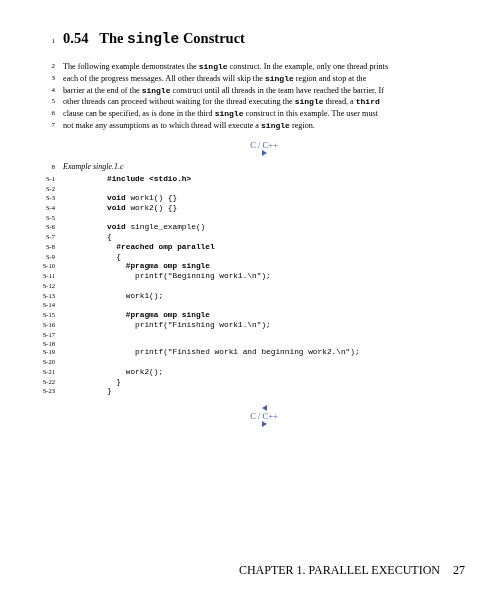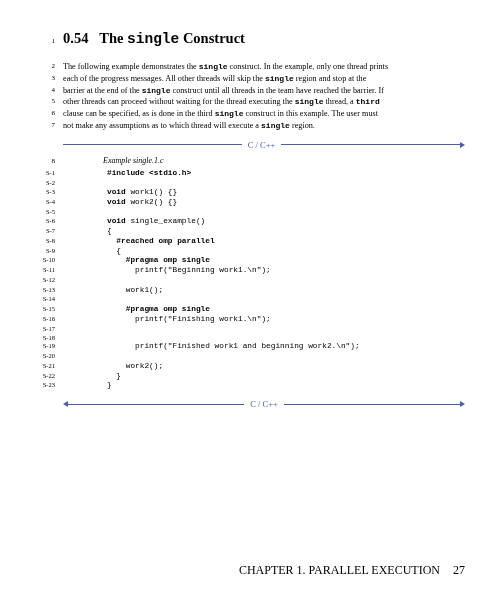--- a/index.html
+++ b/index.html
@@ -53,20 +53,21 @@
   }
   .para-text .mono {
     font-family: 'Courier New', monospace;
     font-weight: bold;
     font-size: 8px;
   }
   .lang-rule {
     display: flex;
     align-items: center;
     margin: 8px 0 4px 43px;
+    flex-direction: column;
   }
   .lang-rule .line {
     flex: 1;
     height: 1px;
     background: #4a5db0;
   }
   .lang-rule .label {
     color: #4a5db0;
     font-size: 8.5px;
     padding: 0 6px;
@@ -86,21 +87,20 @@
   }
   .example-row {
     display: flex;
     align-items: baseline;
     margin-top: 6px;
     margin-bottom: 4px;
   }
   .example-row .fname {
     font-style: italic;
     font-size: 8px;
-    margin-left: 40px;
   }
   .code-row {
     display: flex;
     align-items: baseline;
     font-family: 'Courier New', monospace;
     font-size: 7.8px;
     line-height: 1.25;
     gap: 44px;
   }
   .code-margin {

